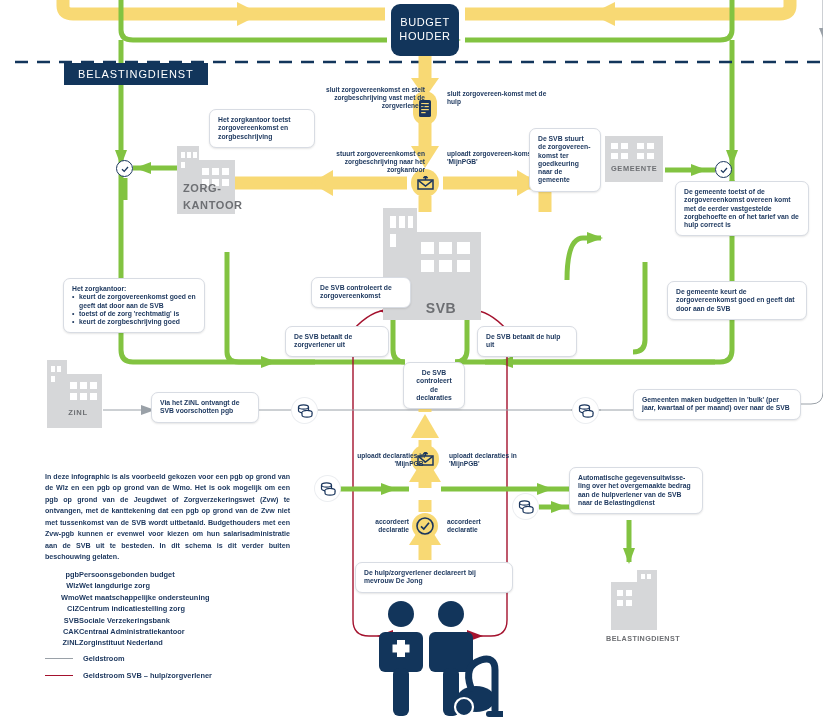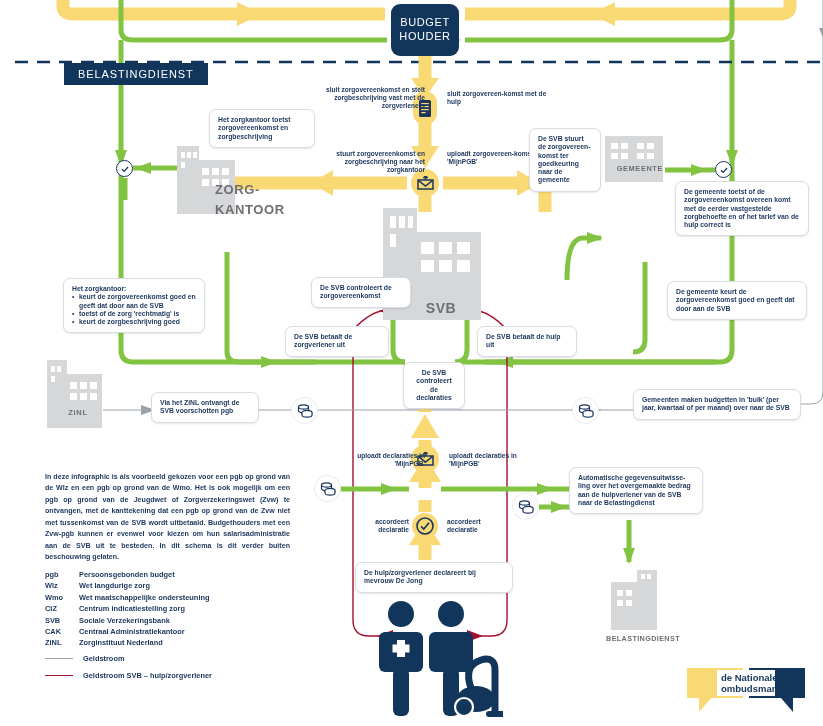--- a/index.html
+++ b/index.html
@@ -31,21 +31,21 @@
 
   .bh{position:absolute;background:#12355b;color:#fff;border-radius:9px;
       display:flex;flex-direction:column;align-items:center;justify-content:center;
       letter-spacing:.6px;line-height:1.25;font-size:11px;}
 
   #intro{position:absolute;left:30px;top:472px;width:245px;font-size:7.1px;
          line-height:1.62;font-weight:bold;color:#1b365d;text-align:justify;}
 
   #abbr{position:absolute;left:30px;top:570px;width:240px;font-size:7.4px;font-weight:bold;}
   #abbr .row{display:flex;margin-bottom:2.4px;}
-  #abbr .k{width:34px;flex:0 0 34px;}
+  #abbr .k{width:34px;flex:0 0 34px;text-align:right;}
   #abbr .v{flex:1;}
 
   #legend{position:absolute;left:30px;top:650px;width:250px;font-size:7.4px;font-weight:bold;}
   #legend .lrow{display:flex;align-items:center;height:17px;}
   #legend .swatch{width:28px;flex:0 0 28px;margin-right:10px;display:flex;align-items:center;}
   #legend .bar{height:6px;width:28px;background:#82c341;}
   #legend .line{height:0;border-top:1px solid #9aa1a8;width:28px;}
   #legend .line.red{border-top:1px solid #a4122e;}
   #legend .actk{width:15px;height:15px;border-radius:50%;background:#f8d974;
                 display:flex;align-items:center;justify-content:center;}
@@ -186,39 +186,39 @@
         <rect x="16" y="6" width="4" height="6" fill="#fff"></rect>
       <rect x="4" y="16" width="4" height="6" fill="#fff"></rect>
       <rect x="25" y="22" width="7" height="7" fill="#fff"></rect>
         <rect x="35" y="22" width="7" height="7" fill="#fff"></rect>
         <rect x="45" y="22" width="7" height="7" fill="#fff"></rect>
       <rect x="25" y="33" width="7" height="7" fill="#fff"></rect>
         <rect x="35" y="33" width="7" height="7" fill="#fff"></rect>
         <rect x="45" y="33" width="7" height="7" fill="#fff"></rect>
     </svg>
   </div>
-  <div class="orgname" style="left:168px;top:180px;width:54px;font-size:13px;line-height:1.5;margin-left:32px;">
+  <div class="orgname" style="left:168px;top:180px;width:54px;font-size:11px;line-height:1.5;">
     <div>ZORG-</div>
     <div>KANTOOR</div>
   </div>
 
   <div class="bldg" style="left:590px;top:136px;width:58px;height:46px;">
     <svg width="58" height="46" viewBox="0 0 58 46">
       <rect x="0" y="0" width="58" height="46" fill="#d6d7d9"></rect>
       <rect x="6" y="7" width="7" height="6" fill="#fff"></rect>
         <rect x="16" y="7" width="7" height="6" fill="#fff"></rect>
       <rect x="32" y="7" width="7" height="6" fill="#fff"></rect>
         <rect x="42" y="7" width="7" height="6" fill="#fff"></rect>
       <rect x="6" y="17" width="7" height="6" fill="#fff"></rect>
         <rect x="16" y="17" width="7" height="6" fill="#fff"></rect>
       <rect x="32" y="17" width="7" height="6" fill="#fff"></rect>
         <rect x="42" y="17" width="7" height="6" fill="#fff"></rect>
     </svg>
   </div>
-  <div class="orgname" style="left:596px;top:164px;width:52px;font-size:7.4px;text-align:right;">GEMEENTE</div>
+  <div class="orgname" style="left:596px;top:164px;width:52px;font-size:7.4px;text-align:left;">GEMEENTE</div>
 
   <div class="bldg" style="left:368px;top:208px;width:98px;height:112px;">
     <svg width="98" height="112" viewBox="0 0 98 112">
       <rect x="0" y="0" width="34" height="112" fill="#d6d7d9"></rect>
       <rect x="30" y="24" width="68" height="88" fill="#d6d7d9"></rect>
       <rect x="7" y="8" width="6" height="12" fill="#fff"></rect>
         <rect x="16" y="8" width="6" height="12" fill="#fff"></rect>
         <rect x="25" y="8" width="5" height="12" fill="#fff"></rect>
       <rect x="7" y="26" width="6" height="13" fill="#fff"></rect>
       <rect x="38" y="34" width="13" height="12" fill="#fff"></rect>
@@ -442,23 +442,14 @@
       <div>Geldstroom</div>
     </div>
     <div class="lrow">
       <div class="swatch">
           <div class="line red"></div>
         </div>
       <div>Geldstroom SVB – hulp/zorgverlener</div>
     </div>
   </div>
 
-  <div id="ombud">
-    <svg width="118" height="50" viewBox="0 0 118 50">
-      <path d="M0 4 h56 v30 h-32 l-12 14 l0 -14 h-12 Z" fill="#f8d974"></path>
-      <path d="M62 4 h56 v30 h-12 l0 14 l-12 -14 h-32 Z" fill="#12355b"></path>
-      <rect x="30" y="6" width="58" height="26" fill="#ffffff"></rect>
-      <text x="34" y="17" font-family="Liberation Sans, sans-serif" font-size="9.5" font-weight="bold" fill="#12355b">de Nationale</text>
-      <text x="34" y="28" font-family="Liberation Sans, sans-serif" font-size="9.5" font-weight="bold" fill="#12355b">ombudsman</text>
-    </svg>
-  </div>
 
 </div>
 
 </body></html>

